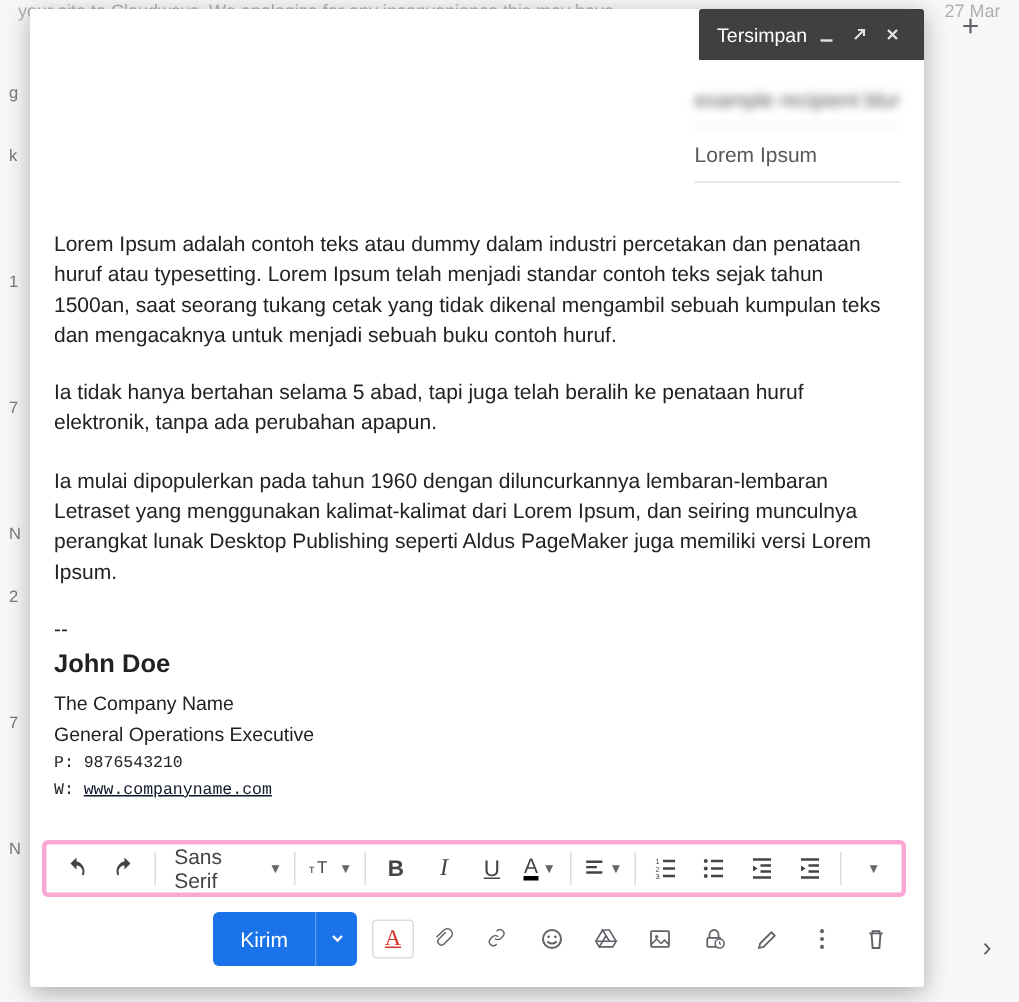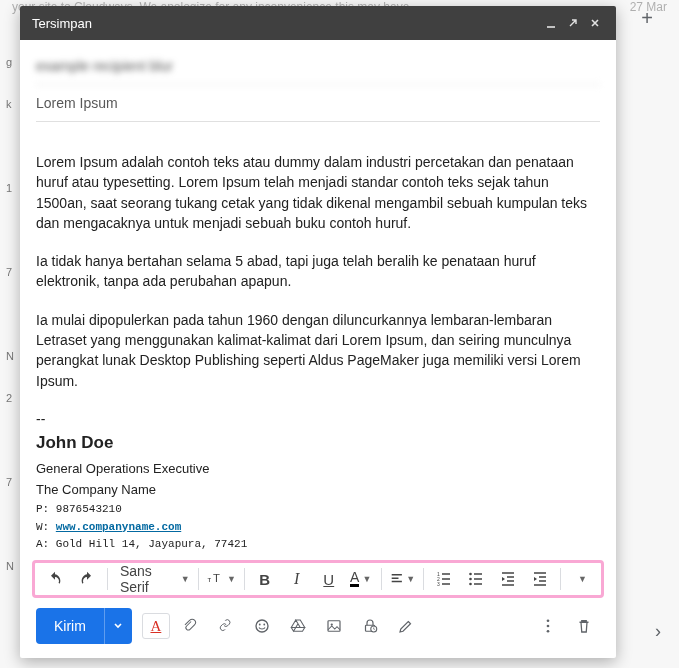--- a/index.html
+++ b/index.html
@@ -1,32 +1,32 @@
 <!DOCTYPE html>
 <html><head>
 <meta charset="utf-8">
 <style>
   *{box-sizing:border-box;margin:0;padding:0;}
   body{font-family:Arial,Helvetica,sans-serif;font-size:14px;width:679px;height:668px;background:#f7f7f7;position:relative;overflow:hidden;color:#222;}
   .bg{position:absolute;top:0;left:0;right:0;height:20px;color:#444;font-size:12px;padding:0 12px;display:flex;justify-content:space-between;opacity:0.4;}
-  .compose{position:absolute;left:20px;top:6px;width:596px;height:652px;background:#fff;box-shadow:0 4px 16px rgba(0,0,0,0.3);display:flex;flex-direction:column;border-radius:2px;}
+  .compose{position:absolute;left:20px;top:6px;width:596px;height:652px;background:#fff;box-shadow:0 4px 16px rgba(0,0,0,0.3);display:flex;flex-direction:column;border-radius:2px;align-items:flex-end;}
   .titlebar{background:#404040;color:#fff;height:34px;display:flex;align-items:center;padding:0 12px;font-size:13px;font-weight:500;border-radius:2px 2px 0 0;}
   .titlebar .title{flex:1;}
   .titlebar .win-btn{width:18px;height:18px;display:flex;align-items:center;justify-content:center;margin-left:4px;cursor:pointer;opacity:0.85;}
   .headers{padding:8px 16px 16px;}
   .hdr-row{border-bottom:1px solid #e0e0e0;padding:10px 0;font-size:14px;}
   .hdr-row.to{color:#555;filter:blur(3px);user-select:none;}
   .hdr-row.subj{color:#585858;}
   .body-area{flex:1;padding:14px 16px 10px;overflow-y:auto;font-size:14px;line-height:1.45;color:#222;}
   .body-area p{margin-bottom:18px;}
   .sig-sep{margin-top:12px;margin-bottom:2px;}
   .sig-name{font-weight:bold;font-size:17px;margin-bottom:4px;}
   .sig-line{font-size:13px;margin-bottom:2px;}
   .sig-mono{font-family:"Courier New",monospace;font-size:11px;margin-bottom:2px;}
-  .sig-mono a{color:#0369a1;text-decoration:underline;font-weight:bold;}
+  .sig-mono a{color:#0f172a;text-decoration:underline;}
   .format-bar{margin:6px 12px 0;border:3px solid #f9a8d4;border-radius:4px;height:38px;display:flex;align-items:center;padding:0 4px;background:#fff;}
   .fmt-btn{height:32px;min-width:32px;display:flex;align-items:center;justify-content:center;color:#444;cursor:pointer;border-radius:3px;padding:0 4px;}
   .fmt-btn.font-family{min-width:80px;font-size:14px;justify-content:flex-start;padding:0 4px 0 8px;}
   .fmt-drop{font-size:9px;color:#666;margin-left:3px;}
   .sep{width:1px;height:22px;background:#dadce0;margin:0 4px;}
   .actions{display:flex;align-items:center;padding:10px 16px 14px;}
   .send-split{display:flex;}
   .send-btn{background:#1a73e8;color:#fff;border:none;height:36px;padding:0 18px;font-size:14px;font-weight:500;border-radius:4px 0 0 4px;cursor:pointer;}
   .send-more{background:#1a73e8;color:#fff;width:28px;height:36px;border:none;border-left:1px solid rgba(255,255,255,0.3);border-radius:0 4px 4px 0;cursor:pointer;display:flex;align-items:center;justify-content:center;}
   .act-icon{width:32px;height:32px;display:flex;align-items:center;justify-content:center;color:#5f6368;cursor:pointer;margin-left:4px;border-radius:3px;}
@@ -90,25 +90,24 @@
     <div class="hdr-row to">example recipient blur</div>
     <div class="hdr-row subj">Lorem Ipsum</div>
   </div>
 
   <div class="body-area">
     <p>Lorem Ipsum adalah contoh teks atau dummy dalam industri percetakan dan penataan huruf atau typesetting. Lorem Ipsum telah menjadi standar contoh teks sejak tahun 1500an, saat seorang tukang cetak yang tidak dikenal mengambil sebuah kumpulan teks dan mengacaknya untuk menjadi sebuah buku contoh huruf.</p>
     <p>Ia tidak hanya bertahan selama 5 abad, tapi juga telah beralih ke penataan huruf elektronik, tanpa ada perubahan apapun.</p>
     <p>Ia mulai dipopulerkan pada tahun 1960 dengan diluncurkannya lembaran-lembaran Letraset yang menggunakan kalimat-kalimat dari Lorem Ipsum, dan seiring munculnya perangkat lunak Desktop Publishing seperti Aldus PageMaker juga memiliki versi Lorem Ipsum.</p>
     <div class="sig-sep">--</div>
     <div class="sig-name">John Doe</div>
+    <div class="sig-line">The Company Name</div>
     <div class="sig-line">General Operations Executive</div>
-    <div class="sig-line">The Company Name</div>
     <div class="sig-mono"><span>P:</span> <span>9876543210</span></div>
     <div class="sig-mono"><span>W:</span> <a>www.companyname.com</a></div>
-    <div class="sig-mono"><span>A:</span> <span>Gold Hill 14, Jayapura, 77421</span></div>
   </div>
 
   <div class="format-bar">
     <div class="fmt-btn" title="Undo">
         <svg width="16" height="16" viewBox="0 0 24 24">
           <path d="M12 5V1L6 7l6 6V9c3.3 0 6 2.7 6 6 0 1-.3 2-.7 2.8l1.5 1.5C19.5 18 20 16.6 20 15c0-5.5-4.5-10-8-10z" fill="#444"></path>
         </svg>
       </div>
     <div class="fmt-btn" title="Redo">
         <svg width="16" height="16" viewBox="0 0 24 24">

